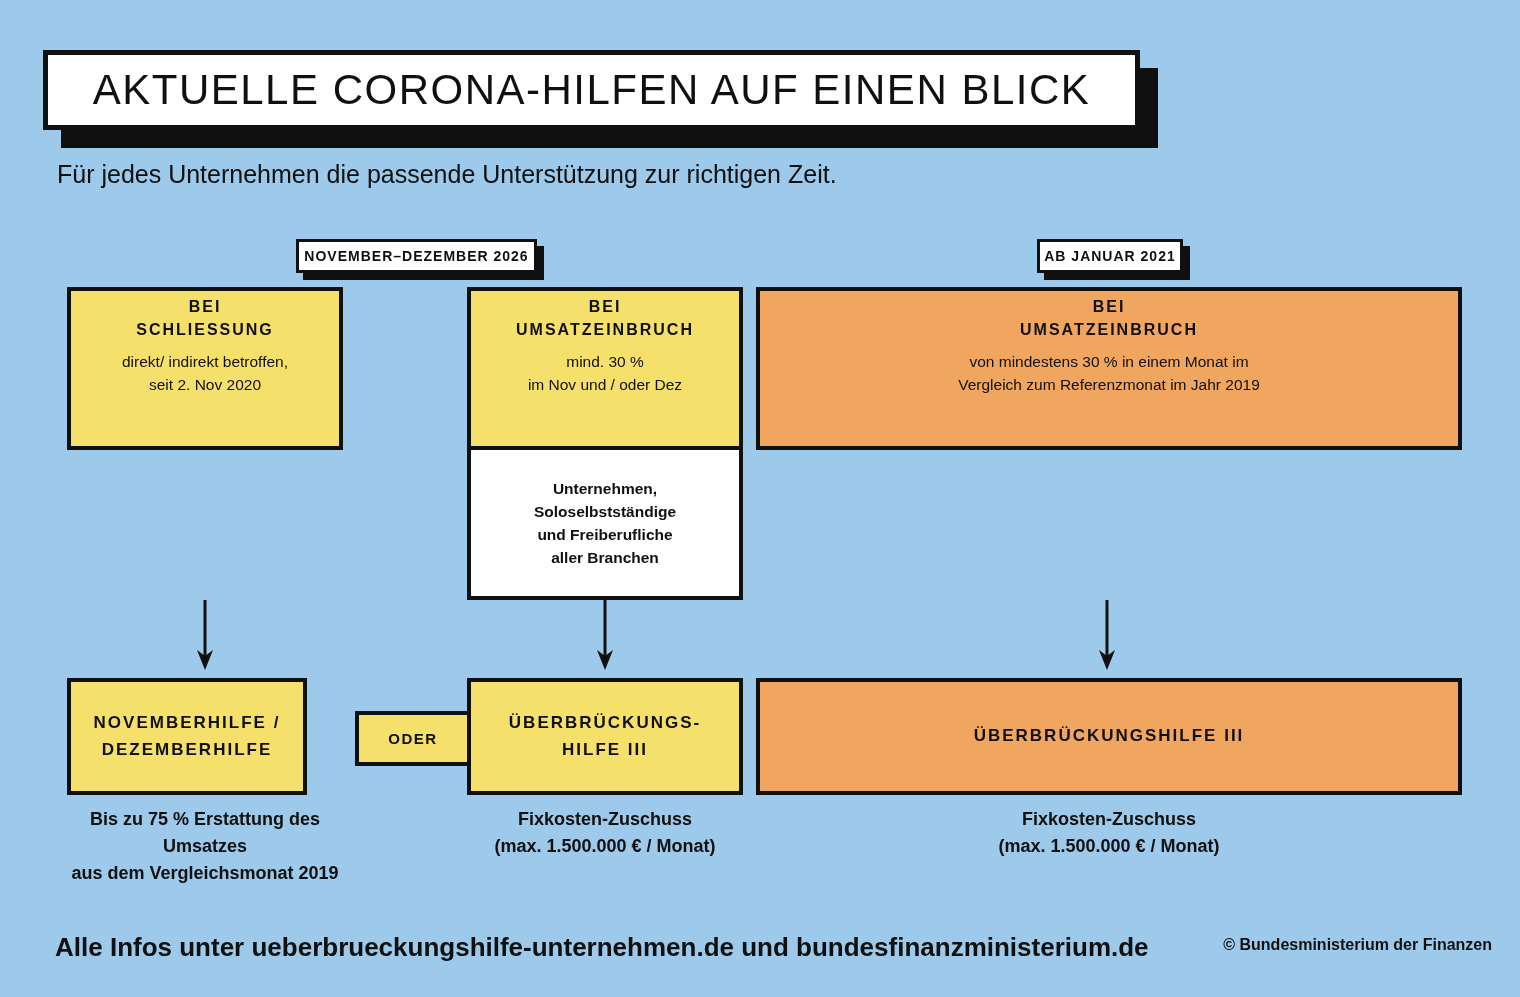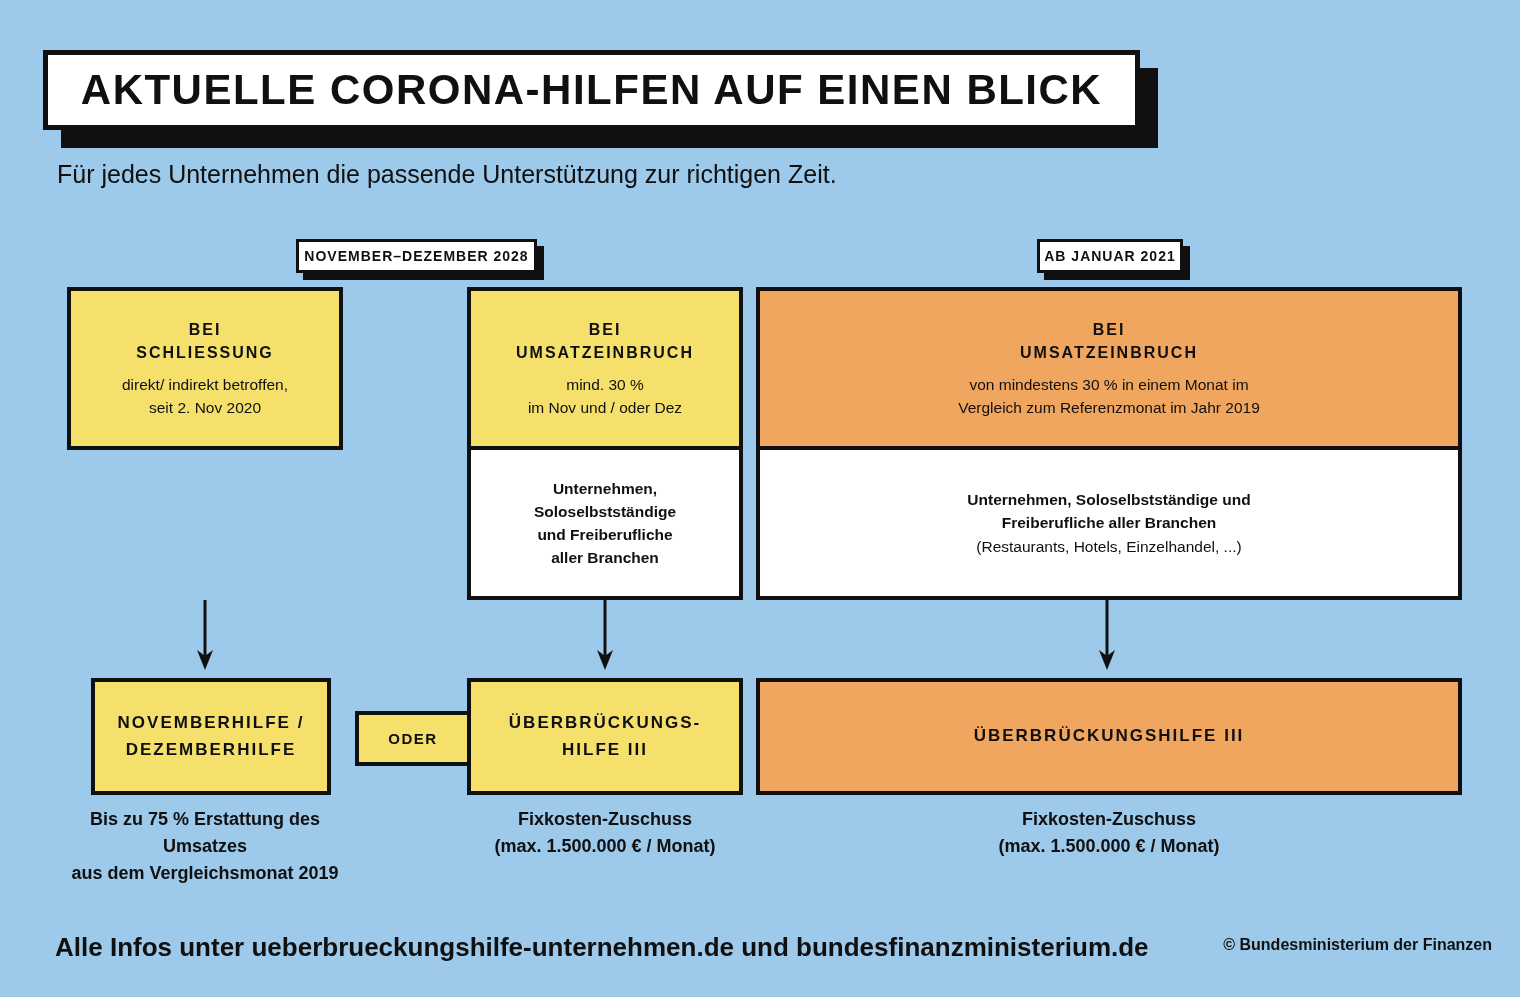--- a/index.html
+++ b/index.html
@@ -19,21 +19,21 @@
     position: absolute;
     left: 43px; top: 50px;
     width: 1097px; height: 80px;
     background: var(--box-white, #fff);
     border: 5px solid var(--ink, #000);
     box-shadow: 18px 18px 0 0 var(--ink, #000);
     display: flex; align-items: center; justify-content: center;
   }
   .title-banner h1 {
     font-size: 42px;
-    font-weight: 700;
+    font-weight: 400;
     letter-spacing: 1.5px;
     white-space: nowrap;
   }
   .subtitle {
     position: absolute;
     left: 57px; top: 160px;
     font-size: 25px;
     font-weight: 400;
   }
 
@@ -53,21 +53,21 @@
 
   
   .column { position: absolute; top: 287px; }
   .col-1 { left: 67px;  width: 276px; }
   .col-2 { left: 467px; width: 276px; }
   .col-3 { left: 756px; width: 706px; }
 
   .cond {
     height: 163px;
     border: 4px solid var(--ink, #000);
-    display: flex; flex-direction: column; justify-content: center;
+    display: flex; flex-direction: column; 
     text-align: center;
     padding: 4px 10px;
   }
   .cond.yellow { background: var(--yellow, #F6E06C); }
   .cond.orange { background: var(--orange, #F0A65E); }
   .cond-heading {
     font-size: 16px; font-weight: 800; letter-spacing: 2px;
     line-height: 1.45; white-space: pre-line;
   }
   .cond-details {
@@ -98,21 +98,21 @@
     position: absolute;
     top: 678px; height: 117px;
     border: 4px solid var(--ink, #000);
     display: flex; align-items: center; justify-content: center;
     text-align: center;
     font-size: 17px; font-weight: 800; letter-spacing: 2px;
     line-height: 1.55; white-space: pre-line;
   }
   .program.yellow { background: var(--yellow, #F6E06C); }
   .program.orange { background: var(--orange, #F0A65E); }
-  .prog-1 { left: 67px;  width: 240px; margin-left: 24px; }
+  .prog-1 { left: 67px;  width: 240px; }
   .prog-2 { left: 467px; width: 276px; }
   .prog-3 { left: 756px; width: 706px; }
 
   .oder-box {
     position: absolute;
     left: 355px; top: 711px;
     width: 116px; height: 55px;
     background: var(--yellow, #F6E06C);
     border: 4px solid var(--ink, #000);
     display: flex; align-items: center; justify-content: center;
@@ -146,21 +146,21 @@
 </head>
 <body>
 
 <div class="canvas">
 
   <div class="title-banner">
     <h1>AKTUELLE CORONA-HILFEN AUF EINEN BLICK</h1>
   </div>
   <div class="subtitle">Für jedes Unternehmen die passende Unterstützung zur richtigen Zeit.</div>
 
-  <div class="period-label period-1">NOVEMBER–DEZEMBER 2028</div>
+  <div class="period-label period-1">NOVEMBER–DEZEMBER 2026</div>
   <div class="period-label period-2">AB JANUAR 2021</div>
 
   <div class="column col-1">
     <div class="cond yellow">
       <div class="cond-heading">BEI
 SCHLIESSUNG</div>
       <div class="cond-details">direkt/ indirekt betroffen,
 seit 2. Nov 2020</div>
     </div>
   </div>
@@ -180,25 +180,20 @@
       <div class="aud-examples"></div>
     </div>
   </div>
 
   <div class="column col-3">
     <div class="cond orange">
       <div class="cond-heading">BEI
 UMSATZEINBRUCH</div>
       <div class="cond-details">von mindestens 30 % in einem Monat im
 Vergleich zum Referenzmonat im Jahr 2019</div>
-    </div>
-    <div class="aud">
-      <div class="aud-main">Unternehmen, Soloselbstständige und
-Freiberufliche aller Branchen</div>
-      <div class="aud-examples">(Restaurants, Hotels, Einzelhandel, ...)</div>
     </div>
   </div>
 
   <svg class="arrow arrow-1" width="20" height="70" viewBox="0 0 20 70">
     <line x1="10" y1="0" x2="10" y2="57" stroke="#101010" stroke-width="3"></line>
     <polygon points="10,70 2,50 10,56 18,50" fill="#101010"></polygon>
   </svg>
   <svg class="arrow arrow-2" width="20" height="70" viewBox="0 0 20 70">
     <line x1="10" y1="0" x2="10" y2="57" stroke="#101010" stroke-width="3"></line>
     <polygon points="10,70 2,50 10,56 18,50" fill="#101010"></polygon>

